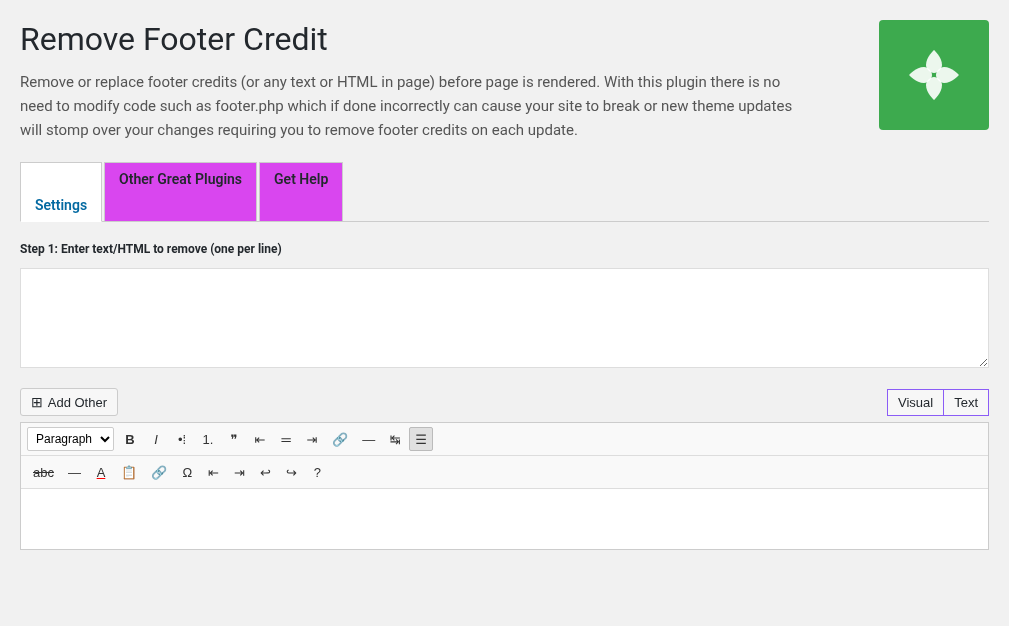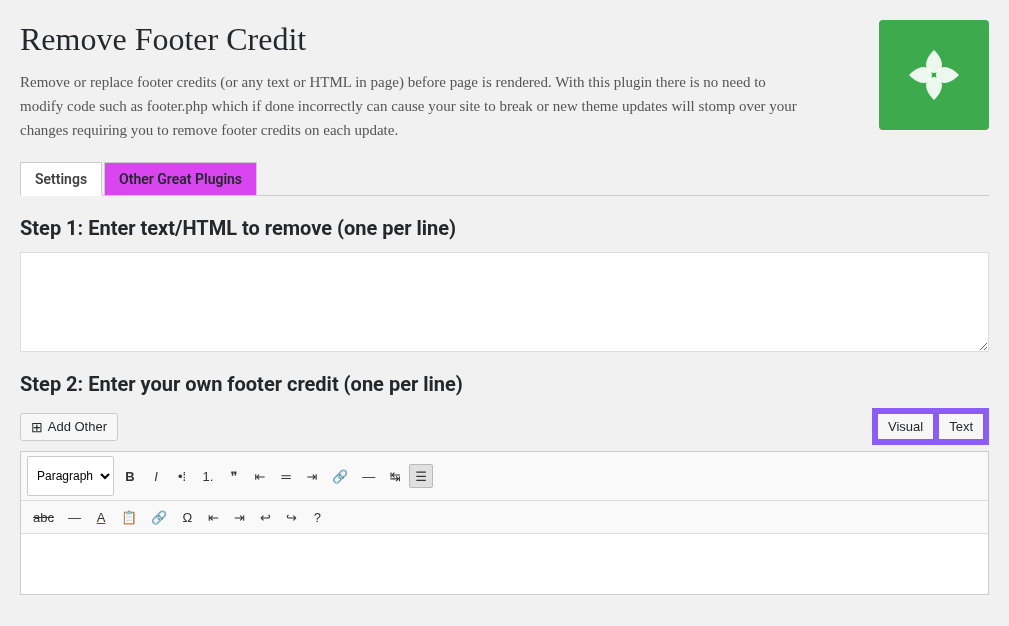--- a/index.html
+++ b/index.html
@@ -16,21 +16,20 @@
     .header-section {
       display: flex;
       justify-content: space-between;
       align-items: flex-start;
       margin-bottom: 20px;
     }
 
     .header-text {
       flex: 1;
       padding-right: 4px;
-      font-family: Liberation Serif, serif;
     }
 
     .page-title {
       font-size: 32px;
       font-weight: 400;
       color: #23282d;
       margin-bottom: 12px;
       line-height: 1.2;
     }
 
@@ -86,29 +85,30 @@
     .tab-item a {
       display: block;
       padding: 8px 14px;
       text-decoration: none;
       color: #23282d;
       font-size: 14px;
       font-weight: 600;
     }
 
     .tab-item.active a {
-      color: #404040;
+      color: #0369a1;
+      margin-top: 26px;
     }
 
     .content-section {
       background: #f1f1f1;
     }
 
     .step-heading {
-      font-size: 20px;
+      font-size: 12px;
       font-weight: 700;
       color: #23282d;
       margin-bottom: 12px;
     }
 
     .step1-section {
       margin-bottom: 20px;
     }
 
     .textarea-remove {
@@ -148,21 +148,21 @@
 
     .visual-text-btns {
       display: flex;
       gap: 0;
     }
 
     .view-btn {
       padding: 5px 10px;
       font-size: 13px;
       background: #f7f7f7;
-      border: 6px solid #8b5cf6;
+      border: 1px solid #8b5cf6;
       cursor: pointer;
       color: #23282d;
     }
 
     .view-btn:first-child {
       border-right: none;
     }
 
     .editor-wrapper {
       border: 1px solid #ccc;
@@ -193,29 +193,28 @@
       align-items: center;
       justify-content: center;
     }
 
     .toolbar-btn.active {
       background: #e0e0e0;
       border-color: #bbb;
     }
 
     .paragraph-select {
-      height: 40px;
+      height: 24px;
       font-size: 12px;
       border: 1px solid #ccc;
       background: #fff;
       padding: 0 4px;
       cursor: pointer;
       border-radius: 2px;
       margin-right: 2px;
-      text-align: right;
     }
 
     .editor-content {
       min-height: 60px;
       background: #fff;
       padding: 8px;
     }
 
     .bold-icon { font-weight: bold; }
     .italic-icon { font-style: italic; }
@@ -240,32 +239,34 @@
 </div>
 
 <div class="tabs-container">
   <ul class="tabs-list">
     <li class="tab-item active">
       <a href="#">Settings</a>
     </li>
     <li class="tab-item">
       <a href="#">Other Great Plugins</a>
     </li>
+    <li class="tab-item">
+      <a href="#">Get Help</a>
+    </li>
   </ul>
 </div>
 
 <div class="content-section">
 
   <div class="step1-section">
     <h2 class="step-heading">Step 1: Enter text/HTML to remove (one per line)</h2>
     <textarea class="textarea-remove" placeholder="" style=""></textarea>
   </div>
 
   <div class="step2-section">
-    <h2 class="step-heading">Step 2: Enter your own footer credit (one per line)</h2>
 
     <div class="add-media-bar">
       <button class="add-media-btn">
         <span style="font-size:14px;">⊞</span>
         <span>Add Other</span>
       </button>
       <div class="visual-text-btns">
         <button class="view-btn">Visual</button>
         <button class="view-btn">Text</button>
       </div>

